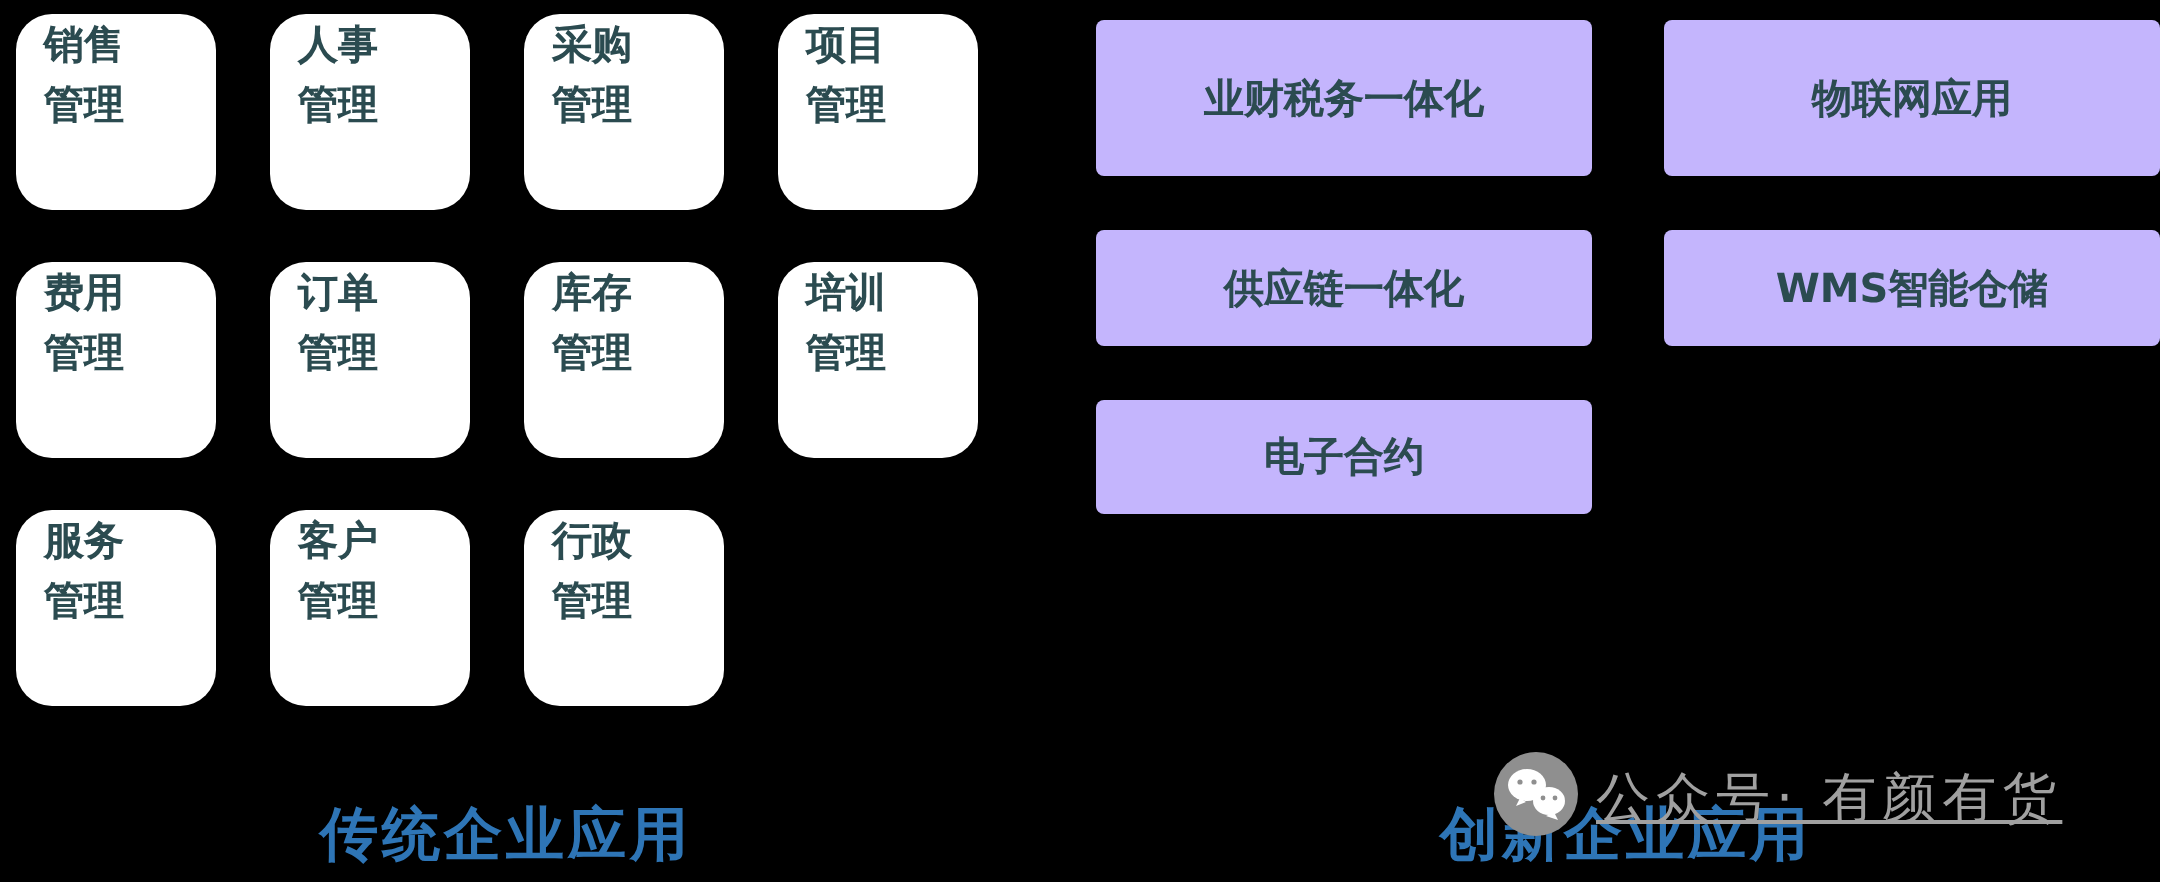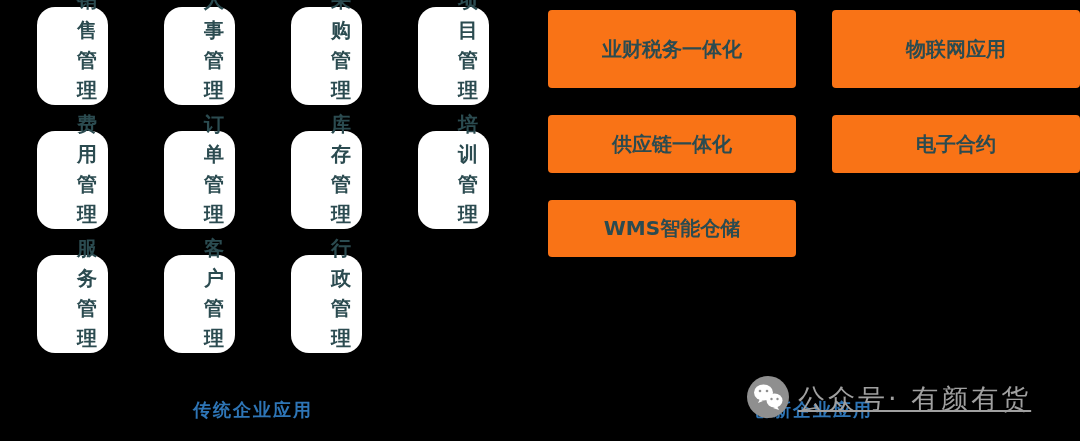--- a/index.html
+++ b/index.html
@@ -20,24 +20,23 @@
     display: grid;
     grid-template-columns: repeat(4, 100px);
     grid-auto-rows: 98px;
     column-gap: 27px;
     row-gap: 26px;
   }
   .sq {
     background: #ffffff;
     border-radius: 18px;
     display: flex;
-    align-items: flex-end;
-    padding-left: 40px;
+    align-items: flex-start;
+    padding-left: 14px;
     box-sizing: border-box;
-    margin-left: 29px;
   }
   .sq .txt {
     font-size: 20px;
     font-weight: bold;
     color: #2b4b50;
     line-height: 1.5;
     white-space: pre-line;
   }
 
   
@@ -45,36 +44,36 @@
     position: absolute;
     left: 548px;
     top: 10px;
     display: grid;
     grid-template-columns: 248px 248px;
     grid-template-rows: 78px 58px 57px 62px;
     column-gap: 36px;
     row-gap: 27px;
   }
   .rect {
-    background: #f97316;
+    background: #c4b5fd;
     border-radius: 4px;
     display: flex;
     align-items: center;
     justify-content: center;
     font-size: 20px;
     font-weight: bold;
     color: #2b4b50;
   }
 
   
   .group-label {
     position: absolute;
     top: 398px;
     transform: translateX(-50%);
-    font-size: 18px;
+    font-size: 29px;
     font-weight: bold;
     color: #2e75b6;
     letter-spacing: 2px;
     white-space: nowrap;
     z-index: 1;
   }
   .group-label.left  { left: 253px; }
   .group-label.right { left: 813px; }
 
   
@@ -144,22 +143,22 @@
     <div class="sq">
         <span class="txt">行政
 管理</span>
       </div>
   </div>
 
   <div class="right-grid">
     <div class="rect">业财税务一体化</div>
     <div class="rect">物联网应用</div>
     <div class="rect">供应链一体化</div>
+    <div class="rect">WMS智能仓储</div>
     <div class="rect">电子合约</div>
-    <div class="rect">WMS智能仓储</div>
   </div>
 
   <div class="group-label left">传统企业应用</div>
   <div class="group-label right">创新企业应用</div>
 
   <div class="watermark">
     <span>
       <svg width="44" height="44" viewBox="0 0 44 44">
         <circle cx="22" cy="22" r="21" fill="#8f8f8f"></circle>
         <ellipse cx="17.5" cy="17.5" rx="9.5" ry="8" fill="#ffffff"></ellipse>

